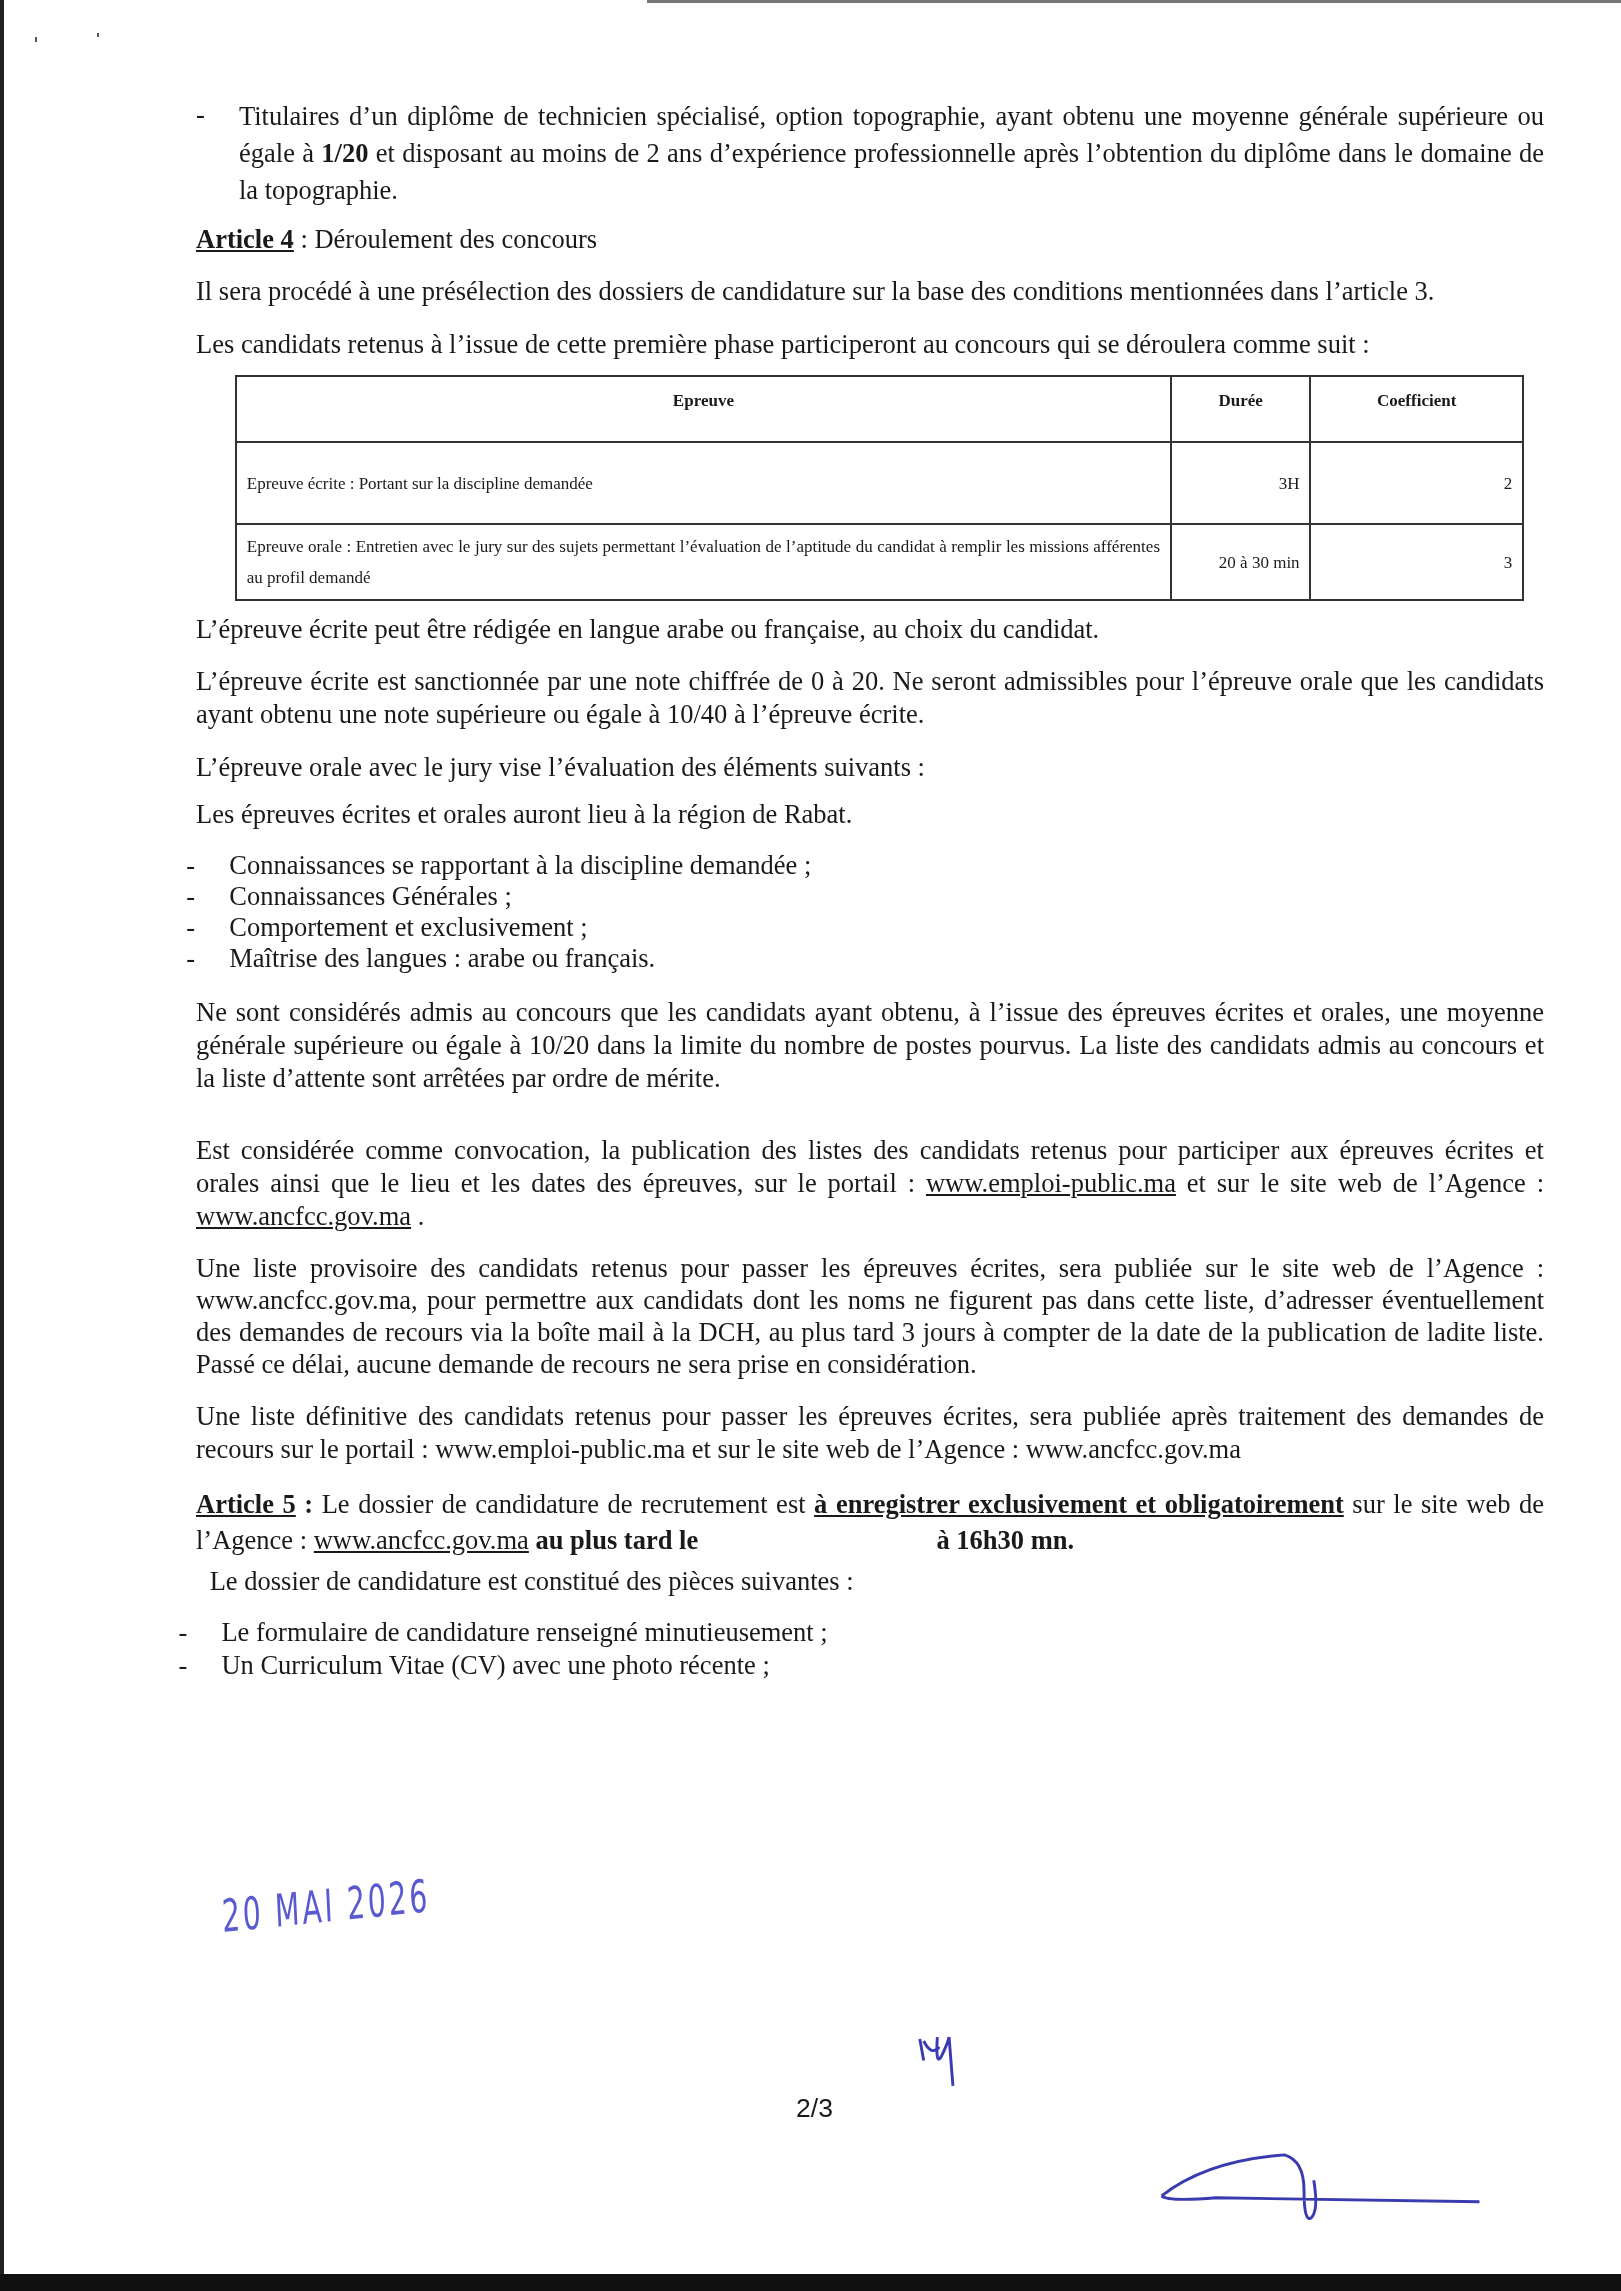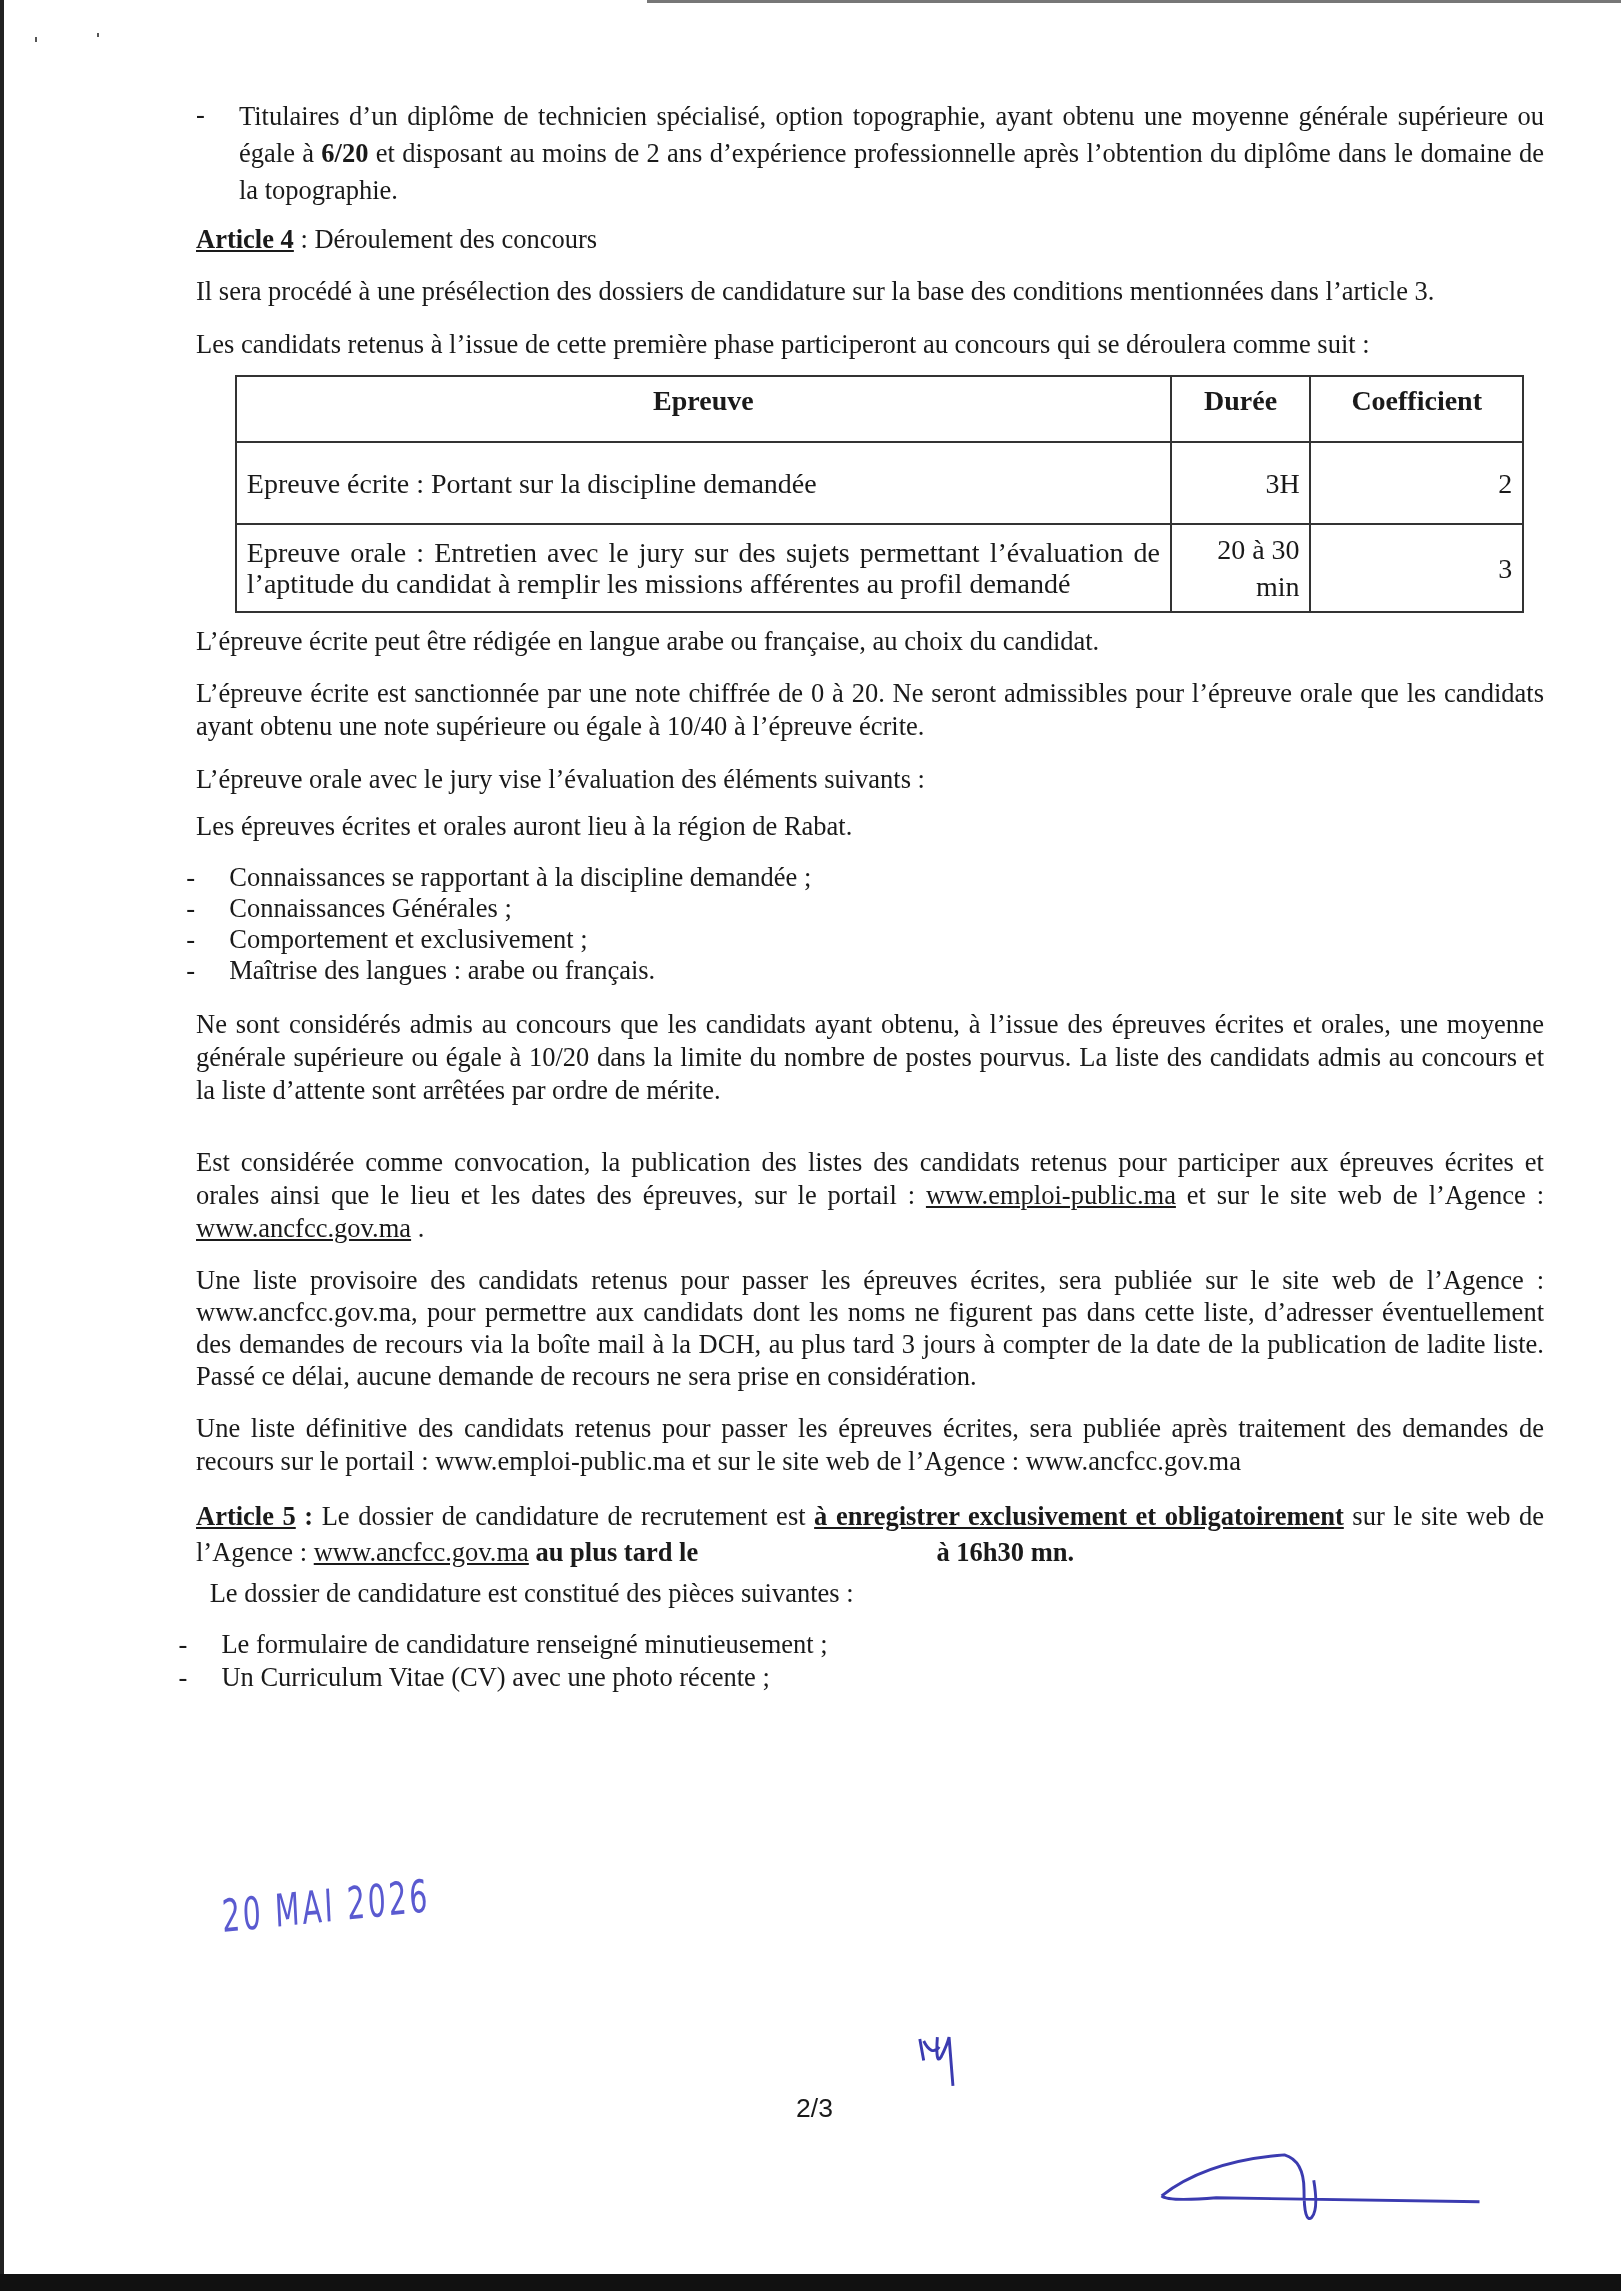--- a/index.html
+++ b/index.html
@@ -10,21 +10,21 @@
   .bottom-edge { position:absolute; left:0; bottom:0; width:1621px; height:17.6px; background:#111; }
   .speck { position:absolute; width:2px; height:4.9px; background:#555; }
   .page { position:absolute; left:196px; top:98px; width:1348px; font-size:26.5px; line-height:33px; }
   p { margin:0 0 19.6px 0; text-align:justify; }
   .bullet { display:flex; margin:0; }
   .bullet .dash { width:43px; flex:none; }
   .bullet .txt { flex:1; text-align:justify; }
   .h { font-weight:bold; text-decoration:underline; }
   b { font-weight:bold; }
   u { text-decoration:underline; }
-  table { border-collapse:collapse; margin:13.7px 0 11.8px 39px; width:1289px; font-size:28px; }
+  table { border-collapse:collapse; margin:13.7px 0 11.8px 39px; width:1289px; font-size:17px; }
   td, th { border:2px solid #333; padding:5.9px 9.8px; vertical-align:middle; }
   th { font-weight:bold; height:51px; vertical-align:top; padding-top:7.8px; }
   .c { text-align:right; }
   .stamp { position:absolute; font-family:"DejaVu Sans Condensed","DejaVu Sans",sans-serif; color:#5a5ad0;
            font-size:45px; letter-spacing:3.9px; transform:scaleX(0.7) rotate(-4deg); transform-origin:left; }
   .pagenum { position:absolute; left:4px; width:1621px; top:2093px; text-align:center; font-size:26.5px;
              font-family:"Liberation Sans",sans-serif; }
   svg.sig { position:absolute; }
 </style>
 </head>
@@ -33,21 +33,21 @@
 <div class="left-edge"></div>
 <div class="top-edge"></div>
 <div class="bottom-edge"></div>
 <div class="speck" style="left:35px;top:37px"></div>
 <div class="speck" style="left:97px;top:33px;height:3.9px"></div>
 
 <div class="page">
 
   <div class="bullet" style="margin-bottom:13.7px">
     <span class="dash">-</span>
-    <span class="txt" style="line-height:37px"><span>Titulaires d’un diplôme de technicien spécialisé, option topographie, ayant obtenu une moyenne générale supérieure ou égale à </span><b>6/20</b><span> et disposant au moins de 2 ans d’expérience professionnelle après l’obtention du diplôme dans le domaine de la topographie.</span></span>
+    <span class="txt" style="line-height:37px"><span>Titulaires d’un diplôme de technicien spécialisé, option topographie, ayant obtenu une moyenne générale supérieure ou égale à </span><b>1/20</b><span> et disposant au moins de 2 ans d’expérience professionnelle après l’obtention du diplôme dans le domaine de la topographie.</span></span>
   </div>
 
   <p><span class="h">Article 4</span><b> </b><span> : Déroulement des concours</span></p>
   <p>Il sera procédé à une présélection des dossiers de candidature sur la base des conditions mentionnées dans l’article 3.</p>
   <p style="margin-bottom:0">Les candidats retenus à l’issue de cette première phase participeront au concours qui se déroulera comme suit :</p>
 
   <table>
     <tbody>
         <tr>
       <th>Epreuve</th>

